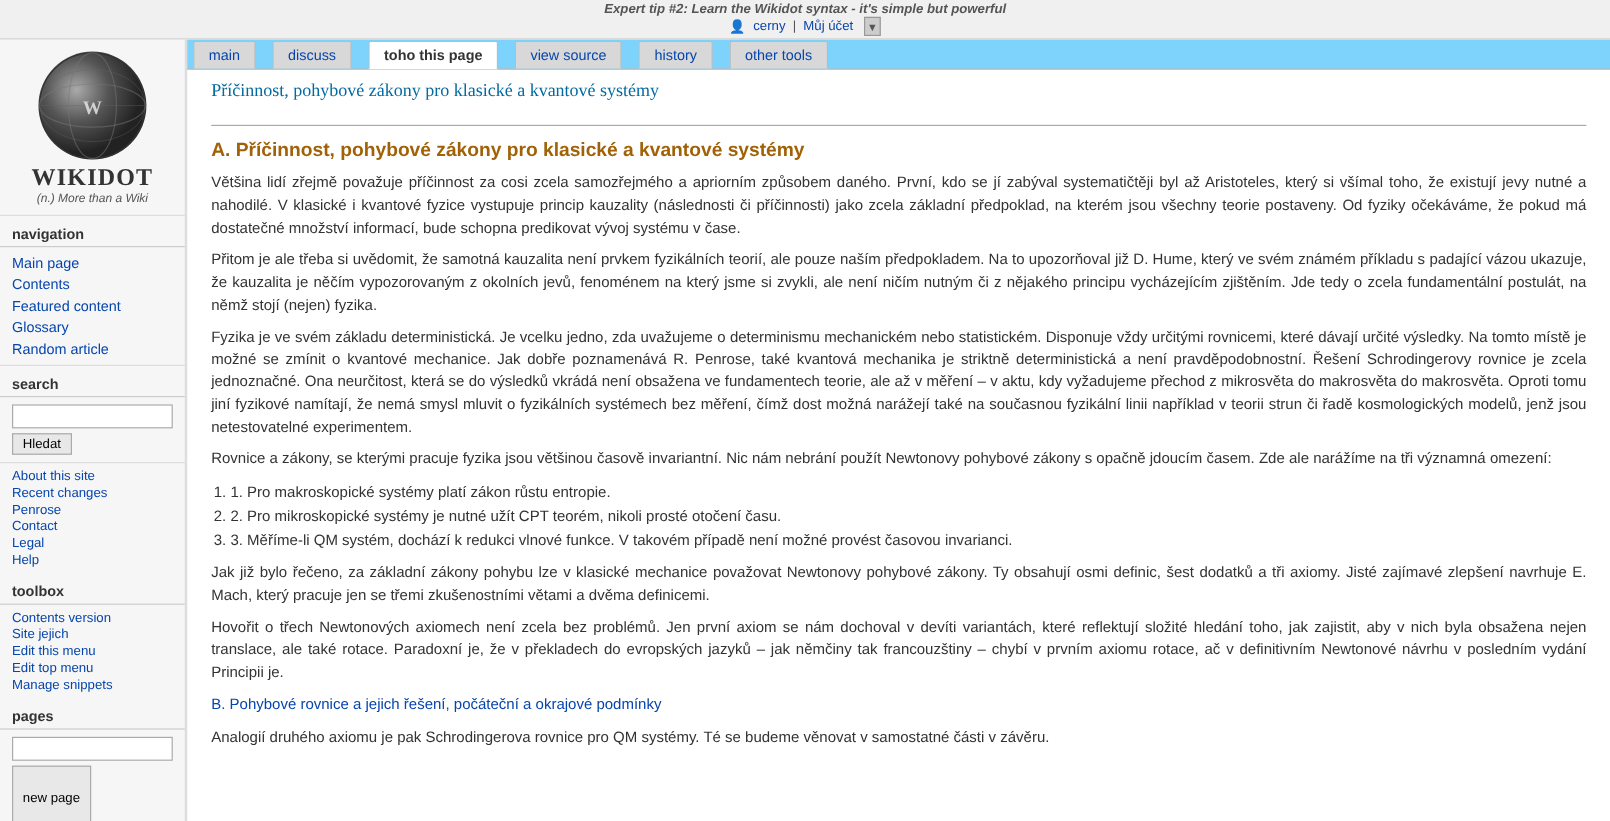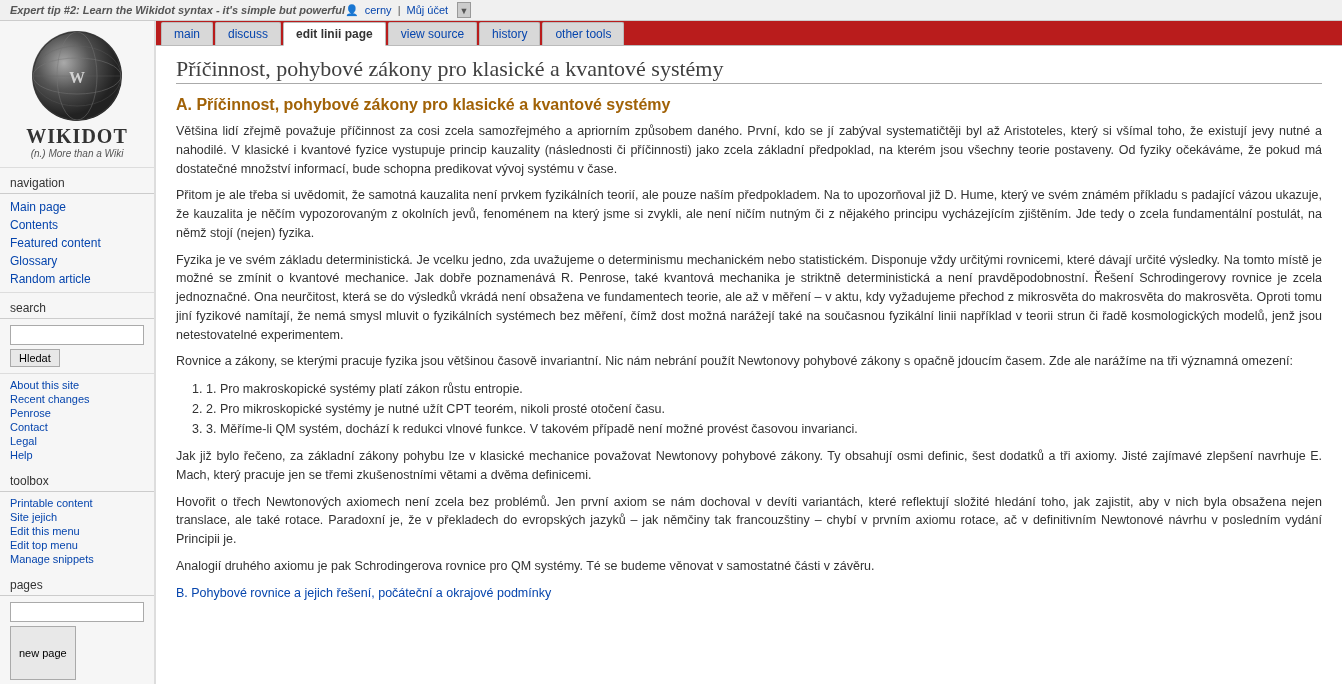--- a/index.html
+++ b/index.html
@@ -5,21 +5,23 @@
     * { margin: 0; padding: 0; box-sizing: border-box; }
     body { font-family: Arial, Helvetica, sans-serif; font-size: 13px; color: #333; background: #f6f6f6; }
 
     #top-bar {
       background: #f0f0f0;
       border-bottom: 1px solid #ccc;
       padding: 2px 10px;
       font-size: 11px;
       color: #555;
       display: flex;
+      justify-content: space-between;
       align-items: center;
+      flex-direction: column;
     }
     #top-bar .expert-tip { font-style: italic; }
     #top-bar .expert-tip span { font-weight: bold; }
     #top-bar .user-area { display: flex; align-items: center; gap: 6px; }
 
     #layout { display: flex; min-height: 650px; }
 
     #sidebar {
       width: 155px;
       min-width: 155px;
@@ -54,21 +56,21 @@
       letter-spacing: 1px;
     }
     .logo-subtitle {
       font-size: 10px;
       color: #555;
       font-style: italic;
     }
 
     .sidebar-section-title {
       font-size: 12px;
-      font-weight: normal;
+      font-weight: bold;
       color: #333;
       padding: 8px 10px 3px 10px;
       border-bottom: 1px solid #ccc;
     }
     .sidebar-links {
       padding: 4px 0;
       border-bottom: 1px solid #ddd;
     }
     .sidebar-links a {
       display: block;
@@ -128,26 +130,26 @@
     }
 
     #main-content {
       flex: 1;
       background: #fff;
       padding: 0;
       border-left: 1px solid #ddd;
     }
 
     #tabs-bar {
-      background: #b91c1c;
+      background: #7dd3fc;
       border-bottom: 1px solid #bbb;
       display: flex;
       align-items: flex-end;
       padding: 0 0 0 5px;
-      gap: 0;
+      gap: 12px;
     }
     .tab {
       padding: 4px 12px;
       font-size: 12px;
       border: 1px solid #bbb;
       border-bottom: none;
       background: #d8d8d8;
       cursor: pointer;
       color: #0645ad;
       text-decoration: none;
@@ -163,46 +165,46 @@
       z-index: 1;
       position: relative;
       top: 1px;
     }
 
     #article {
       padding: 10px 20px 20px 20px;
     }
 
     #article h1 {
-      font-size: 22px;
+      font-size: 15px;
       font-weight: normal;
       font-family: Georgia, serif;
-      color: #404040;
+      color: #0369a1;
       border-bottom: 1px solid #aaa;
-      padding-bottom: 1px;
+      padding-bottom: 19px;
       margin-bottom: 12px;
     }
 
     #article h2 {
       font-size: 16px;
       font-weight: bold;
       color: #a16207;
       margin-bottom: 8px;
       margin-top: 4px;
     }
 
     #article p {
       margin-bottom: 8px;
       line-height: 1.5;
       font-size: 12.5px;
       text-align: justify;
     }
 
     #article ol {
-      margin-left: 30px;
+      margin-left: 16px;
       margin-bottom: 8px;
     }
     #article ol li {
       font-size: 12.5px;
       line-height: 1.6;
     }
 
     #article a {
       color: #0645ad;
       text-decoration: none;
@@ -284,41 +286,41 @@
       <a>About this site</a>
       <a>Recent changes</a>
       <a>Penrose</a>
       <a>Contact</a>
       <a>Legal</a>
       <a>Help</a>
     </div>
 
     <div class="sidebar-section-title">toolbox</div>
     <div class="sidebar-sub-links">
-      <a>Printable content</a>
+      <a>Contents version</a>
       <a>Site jejich</a>
       <a>Edit this menu</a>
       <a>Edit top menu</a>
       <a>Manage snippets</a>
     </div>
 
     <div class="sidebar-section-title">pages</div>
     <div class="pages-new">
       <input type="text" style="">
       <br>
       <button>new page</button>
     </div>
   </div>
 
   <div id="main-content">
 
     <div id="tabs-bar">
       <a class="tab">main</a>
       <a class="tab">discuss</a>
-      <a class="tab active">edit linii page</a>
+      <a class="tab active">toho this page</a>
       <a class="tab">view source</a>
       <a class="tab">history</a>
       <a class="tab">other tools</a>
     </div>
 
     <div id="article">
       <h1>Příčinnost, pohybové zákony pro klasické a kvantové systémy</h1>
 
       <h2>A. Příčinnost, pohybové zákony pro klasické a kvantové systémy</h2>
 
@@ -328,21 +330,21 @@
       <p>Rovnice a zákony, se kterými pracuje fyzika jsou většinou časově invariantní. Nic nám nebrání použít Newtonovy pohybové zákony s opačně jdoucím časem. Zde ale narážíme na tři významná omezení:</p>
 
       <ol>
         <li>1. Pro makroskopické systémy platí zákon růstu entropie.</li>
         <li>2. Pro mikroskopické systémy je nutné užít CPT teorém, nikoli prosté otočení času.</li>
         <li>3. Měříme-li QM systém, dochází k redukci vlnové funkce. V takovém případě není možné provést časovou invarianci.</li>
       </ol>
 
       <p>Jak již bylo řečeno, za základní zákony pohybu lze v klasické mechanice považovat Newtonovy pohybové zákony. Ty obsahují osmi definic, šest dodatků a tři axiomy. Jisté zajímavé zlepšení navrhuje E. Mach, který pracuje jen se třemi zkušenostními větami a dvěma definicemi.</p>
       <p>Hovořit o třech Newtonových axiomech není zcela bez problémů. Jen první axiom se nám dochoval v devíti variantách, které reflektují složité hledání toho, jak zajistit, aby v nich byla obsažena nejen translace, ale také rotace. Paradoxní je, že v překladech do evropských jazyků – jak němčiny tak francouzštiny – chybí v prvním axiomu rotace, ač v definitivním Newtonové návrhu v posledním vydání Principii je.</p>
-      <p>Analogií druhého axiomu je pak Schrodingerova rovnice pro QM systémy. Té se budeme věnovat v samostatné části v závěru.</p>
-
       <p>
         <a>B. Pohybové rovnice a jejich řešení, počáteční a okrajové podmínky</a>
       </p>
+
+      <p>Analogií druhého axiomu je pak Schrodingerova rovnice pro QM systémy. Té se budeme věnovat v samostatné části v závěru.</p>
     </div>
   </div>
 
 </div>
 
 </body></html>

